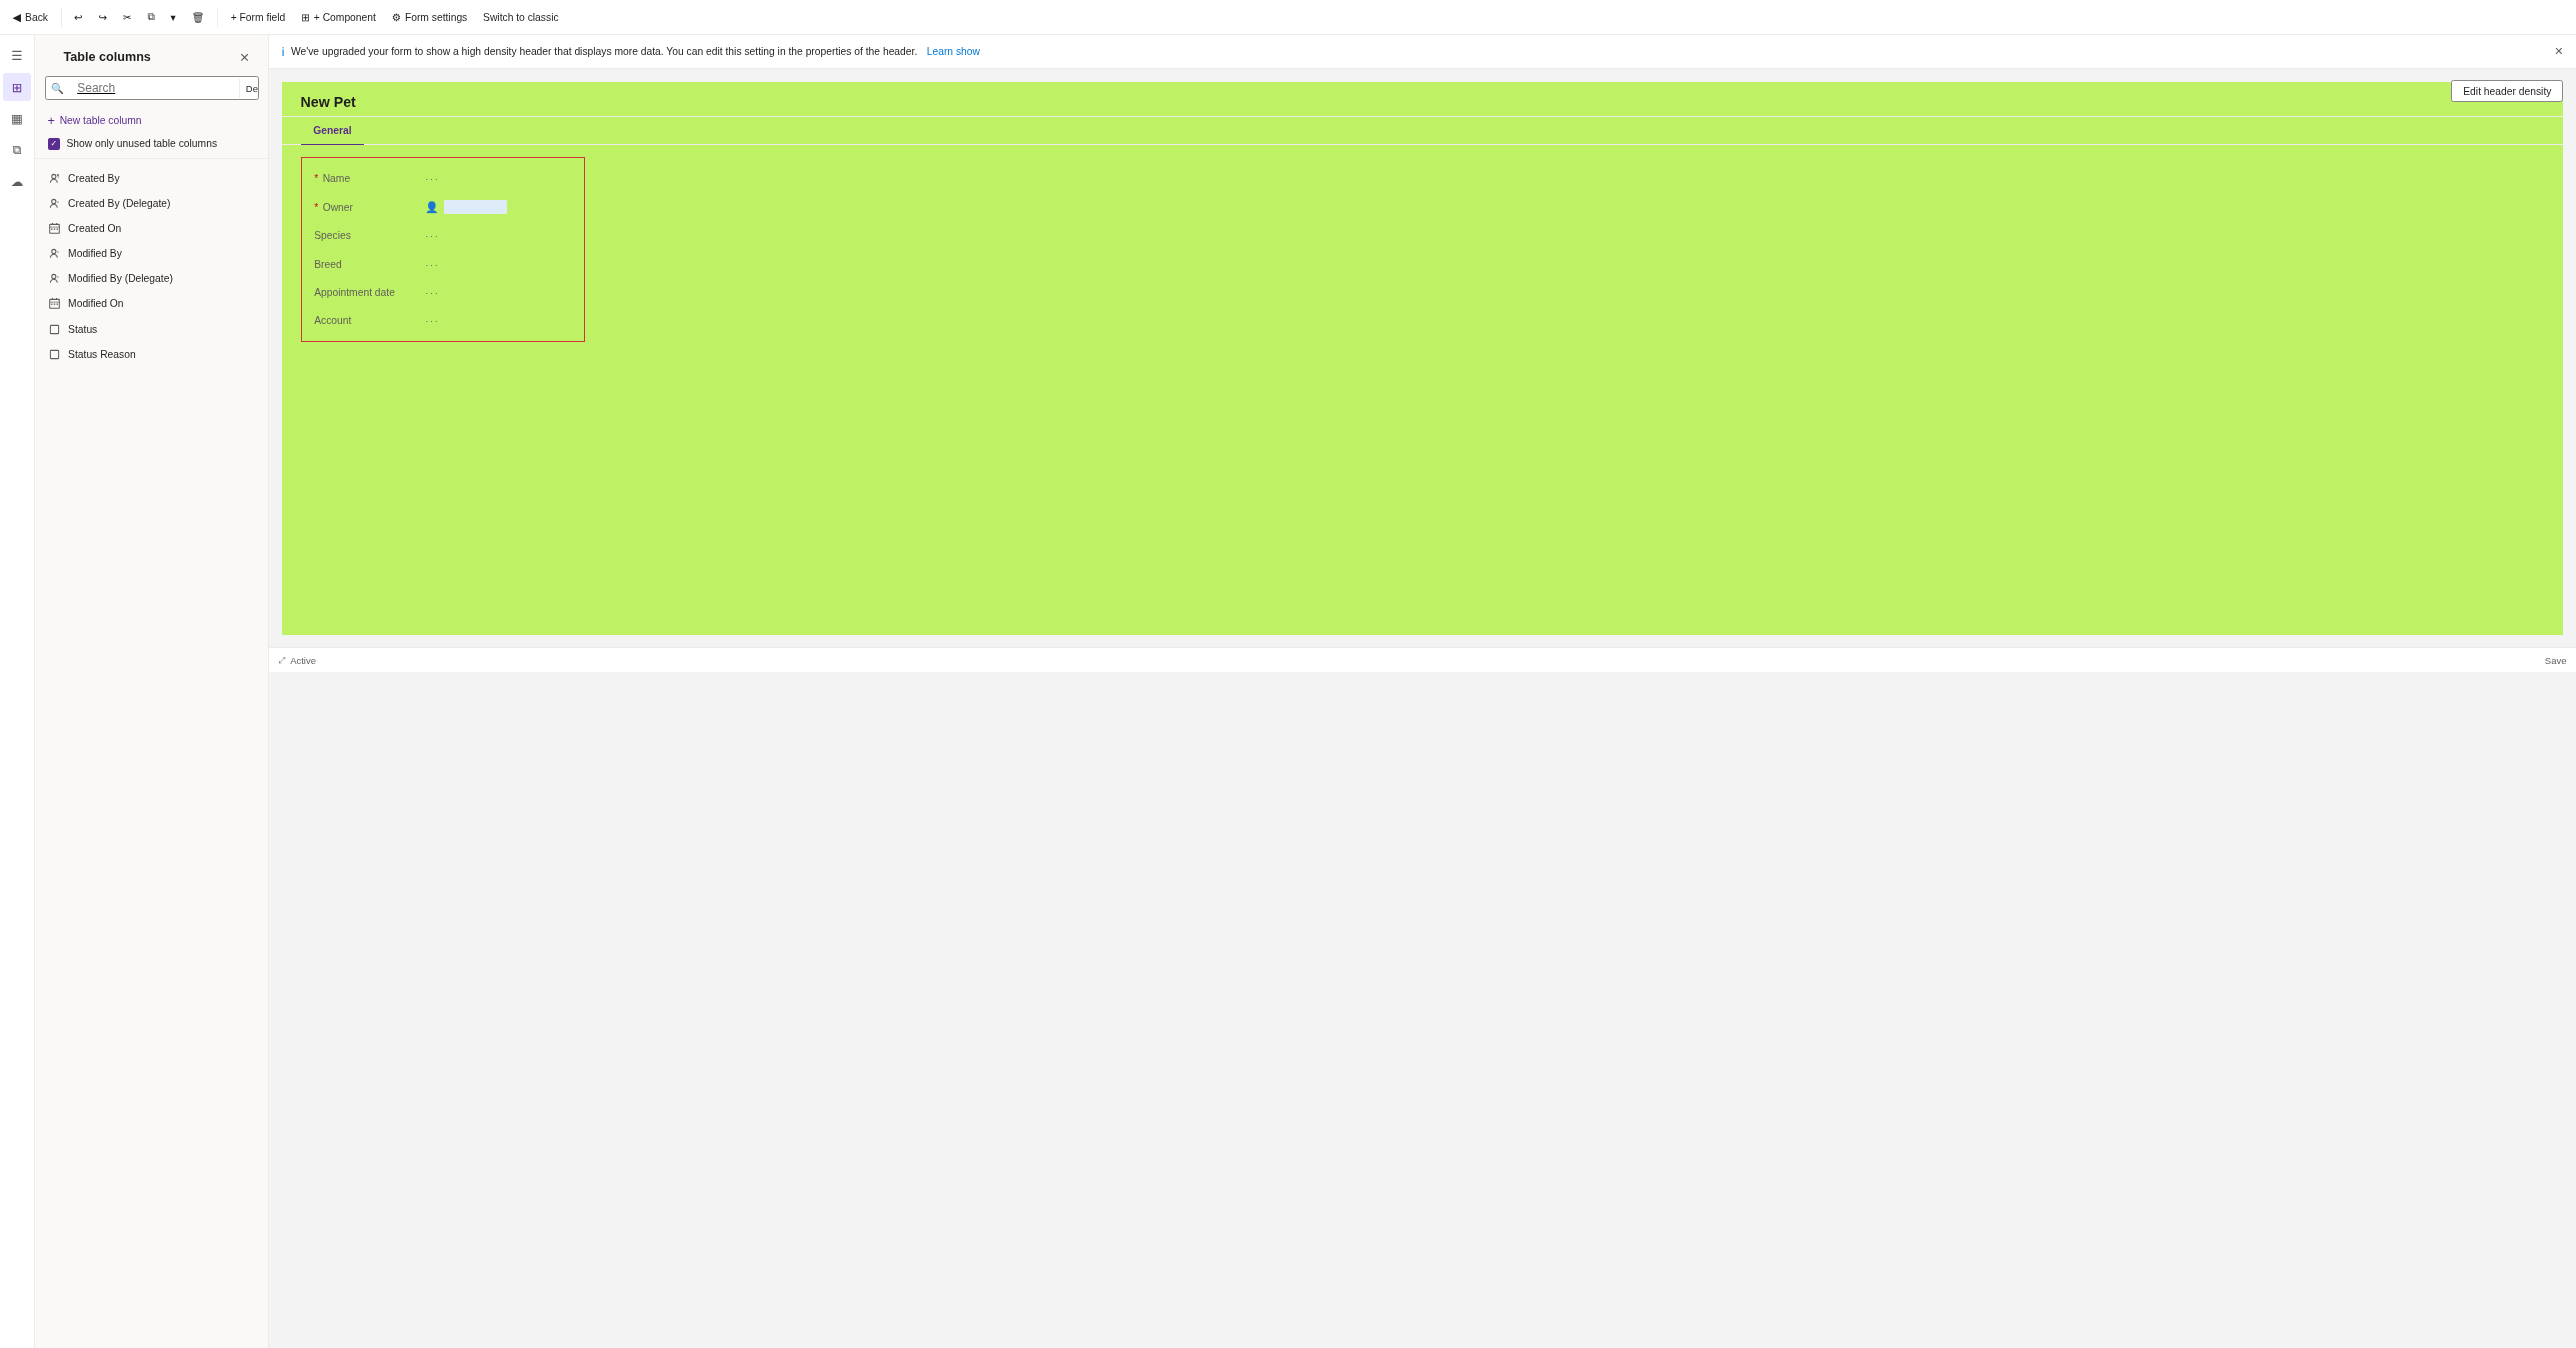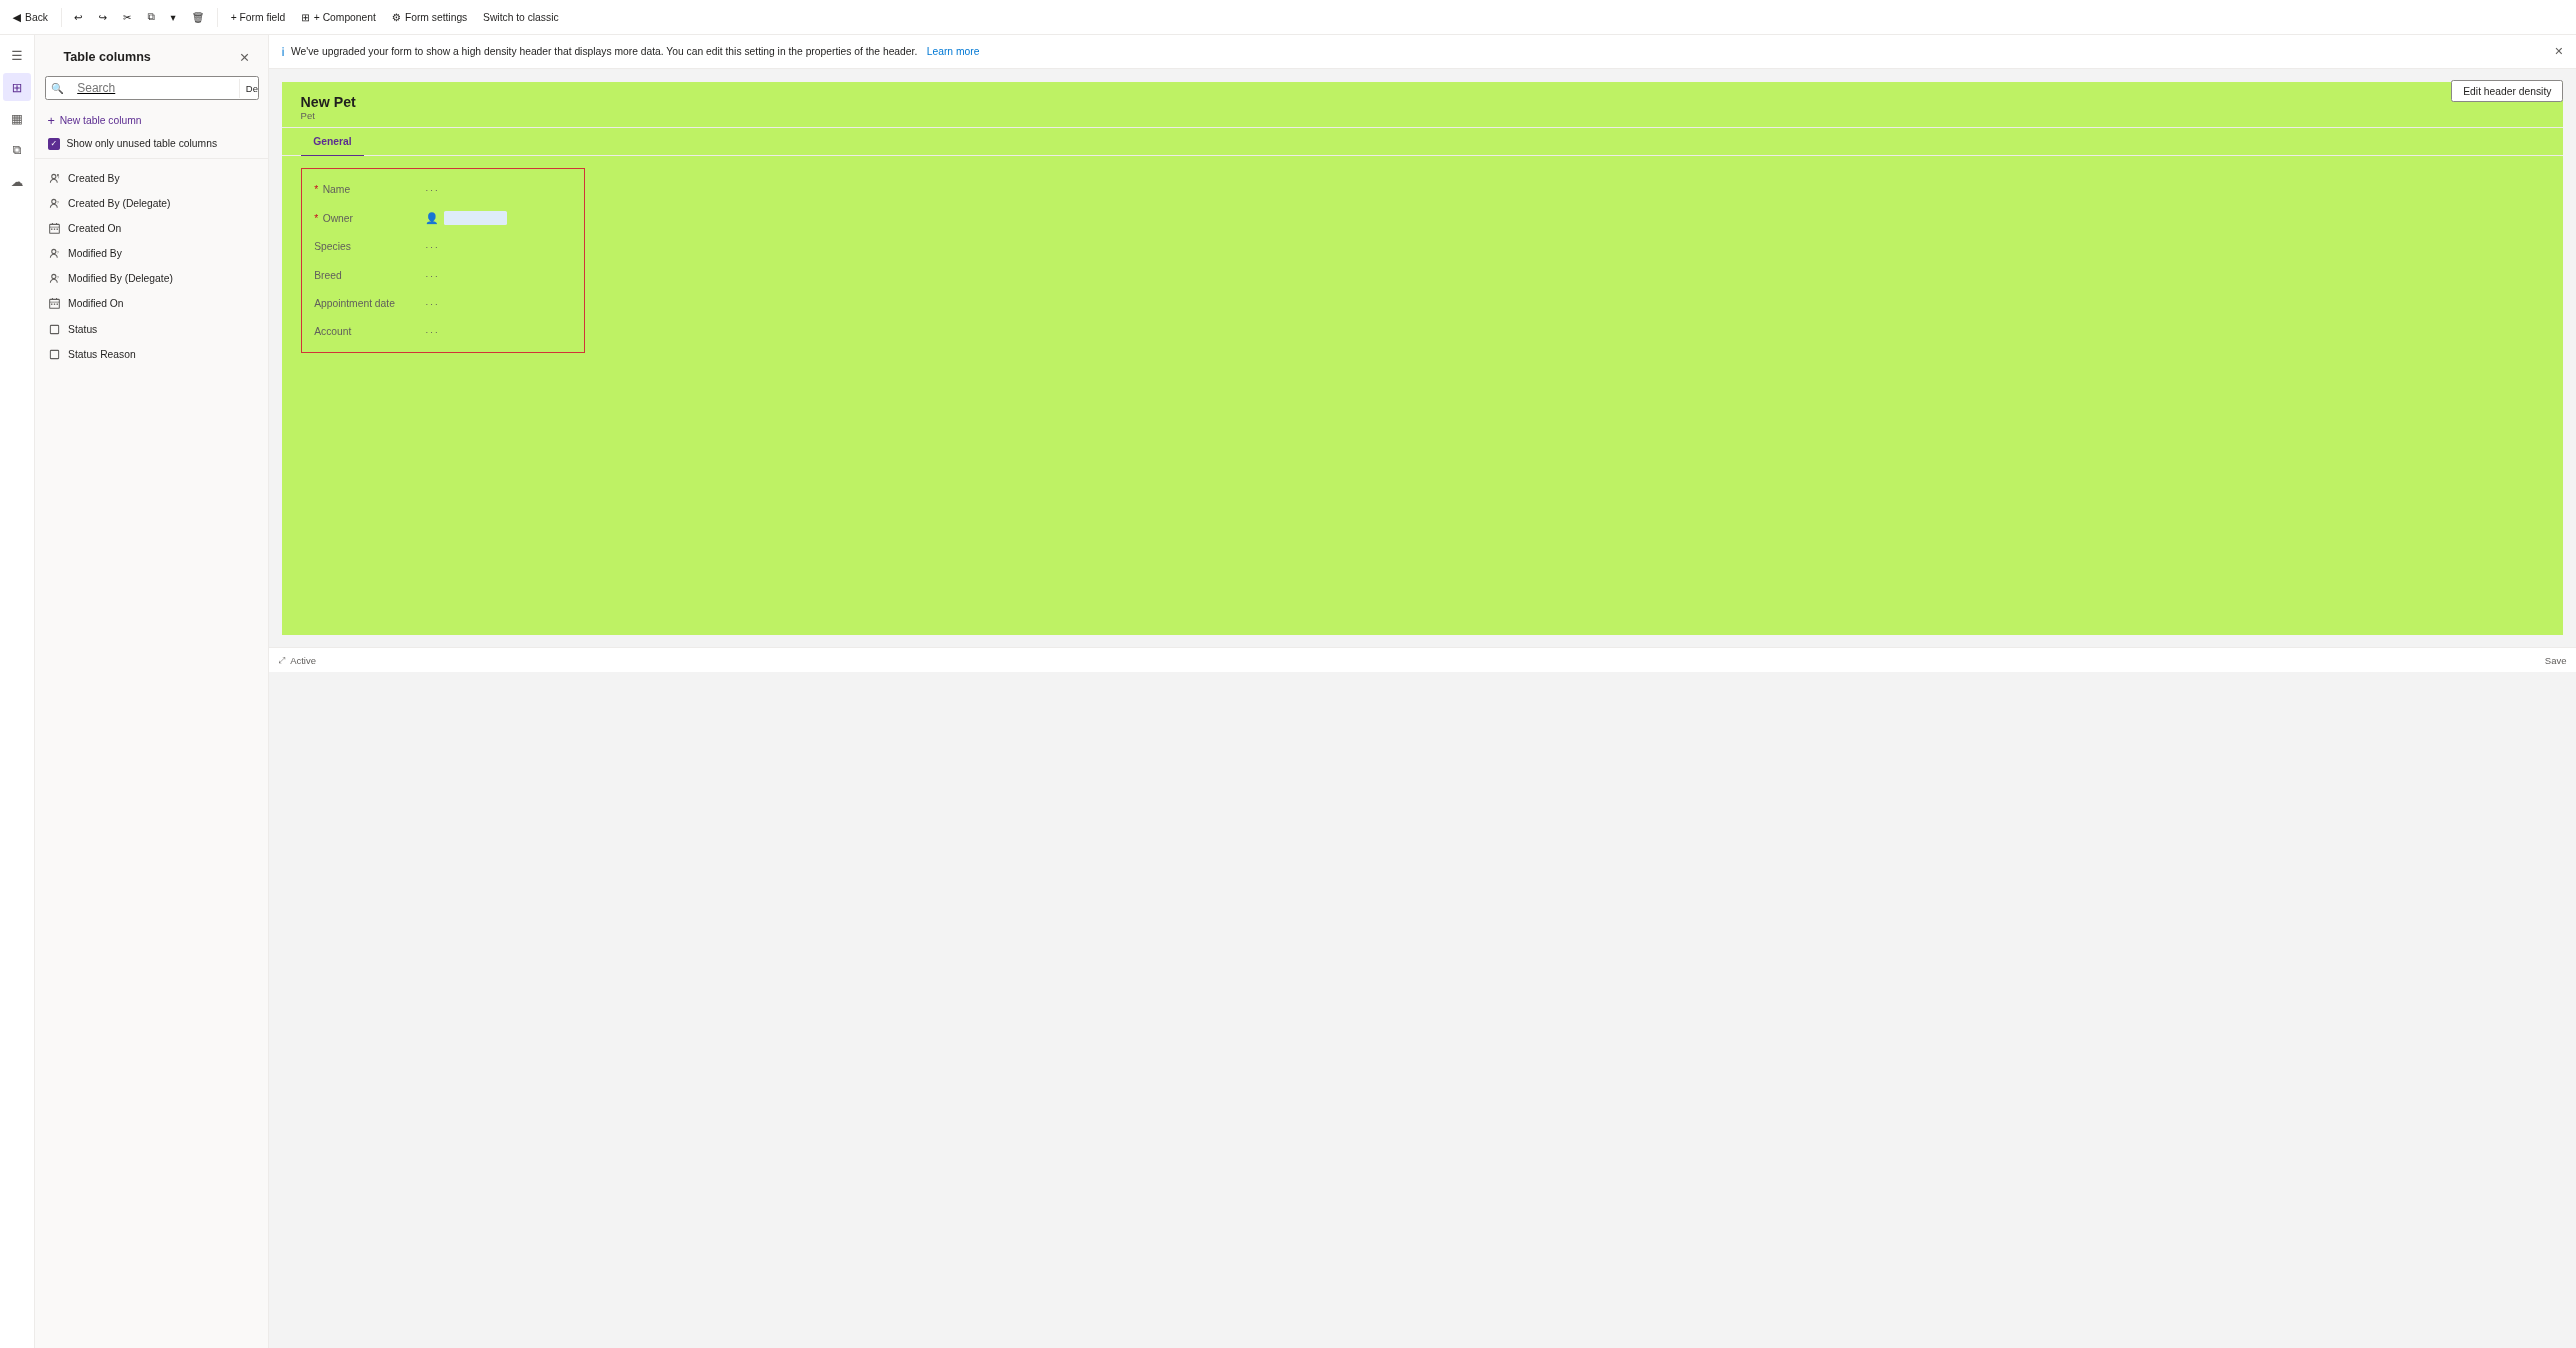--- a/index.html
+++ b/index.html
@@ -578,37 +578,36 @@
 
     </div>
   </div>
 
   <div class="main-content">
 
     <div class="info-banner">
       <div class="info-banner-left">
         <span class="info-icon">ℹ</span>
         <span>We've upgraded your form to show a high density header that displays more data. You can edit this setting in the properties of the header.</span>
-        <a href="#" class="learn-more">Learn more</a>
+        <a href="#" class="learn-more">Learn show</a>
       </div>
       <button class="banner-close">✕</button>
     </div>
 
     <div class="form-canvas-wrapper">
 
       <div class="top-right-area">
         <button class="edit-density-button">Edit header density</button>
       </div>
 
       <div style="padding: 12.6px;">
         <div class="form-inner-canvas">
 
           <div class="form-header-area">
             <div class="form-title">New Pet</div>
-            <div class="form-subtitle">Pet</div>
           </div>
 
           <div class="form-tabs">
             <div class="form-tab active">
               <span>General</span>
             </div>
           </div>
 
           <div class="form-body-area">
             <div class="form-section">

